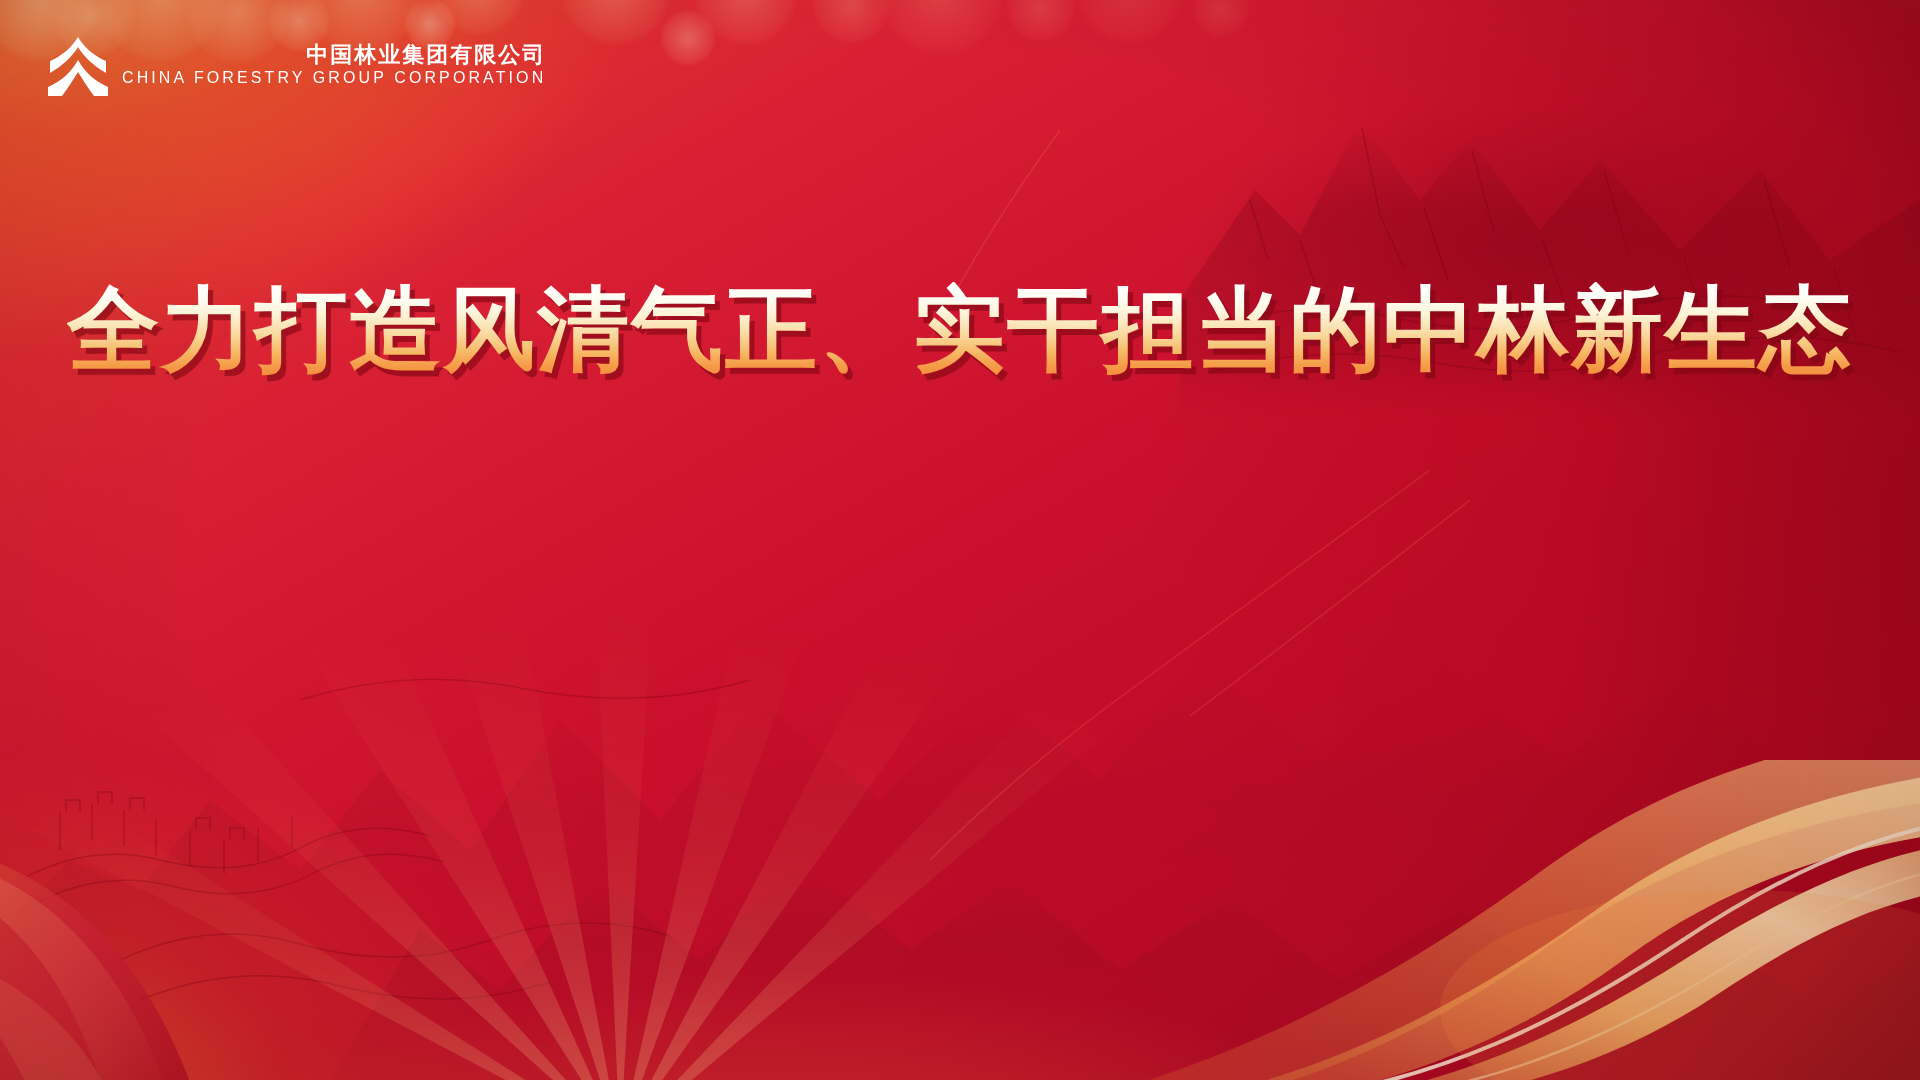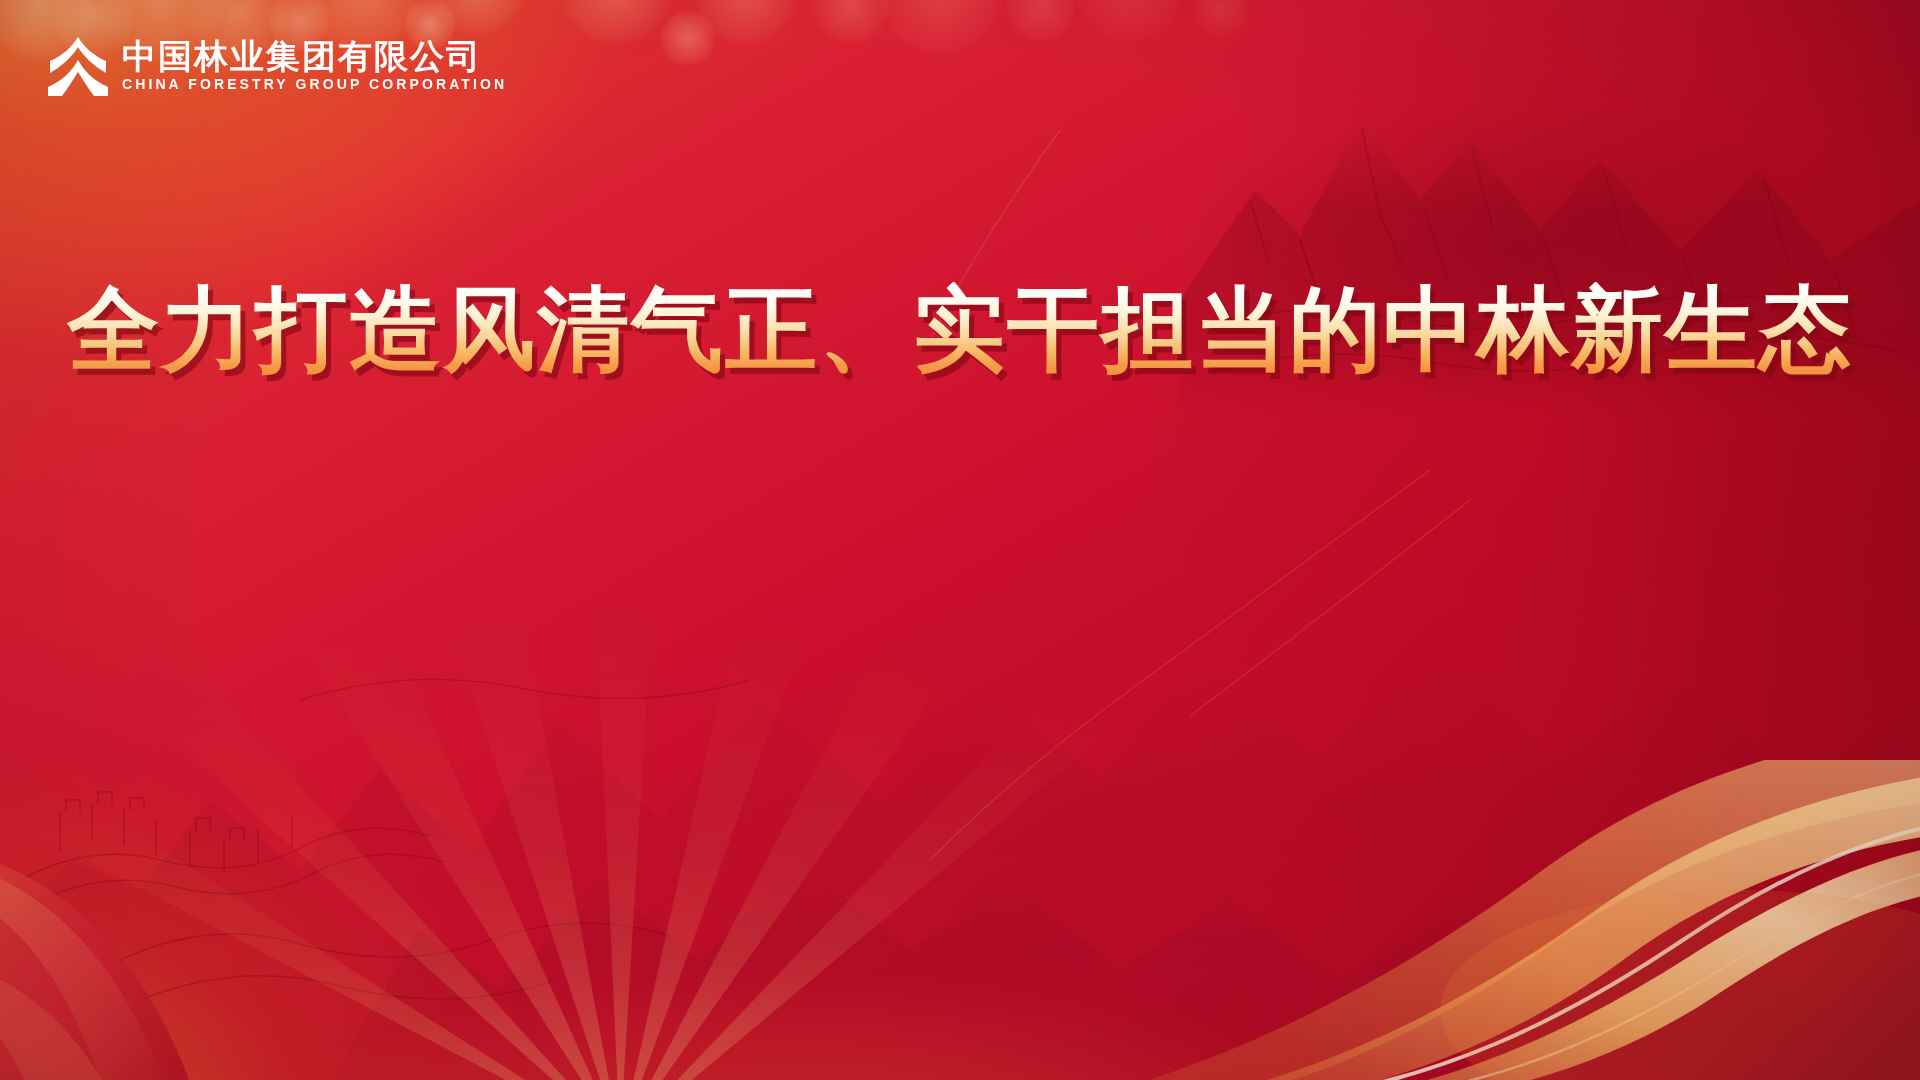--- a/index.html
+++ b/index.html
@@ -49,26 +49,27 @@
 
   
   #logo{
     position:absolute; left:48px; top:34px;
     display:flex; align-items:center; gap:14px; z-index:40;
   }
   #logo .mark{ width:60px; height:62px; flex:0 0 auto; }
   #logo .mark svg{ display:block; width:100%; height:100%; }
   #logo .words{ display:flex; flex-direction:column; gap:4px; }
   #logo .cn{
-    font-size:34px; font-weight:bold; color:#fff; letter-spacing:2px;
+    font-size:22px; font-weight:bold; color:#fff; letter-spacing:2px;
     line-height:1; white-space:nowrap;
     font-family:"DejaVu Sans","Liberation Sans",sans-serif;
+    text-align:right;
   }
   #logo .en{
-    font-size:14px; font-weight:bold; color:#fff; letter-spacing:3.1px;
+    font-size:16px; font-weight:normal; color:#fff; letter-spacing:3.1px;
     line-height:1; white-space:nowrap;
   }
 
   
   #headline{
     position:absolute; left:0; right:0; top:282px; z-index:30;
     display:flex; flex-direction:column; align-items:center; gap:26px;
   }
   .hline{
     font-family:"DejaVu Sans","Liberation Sans",sans-serif;

